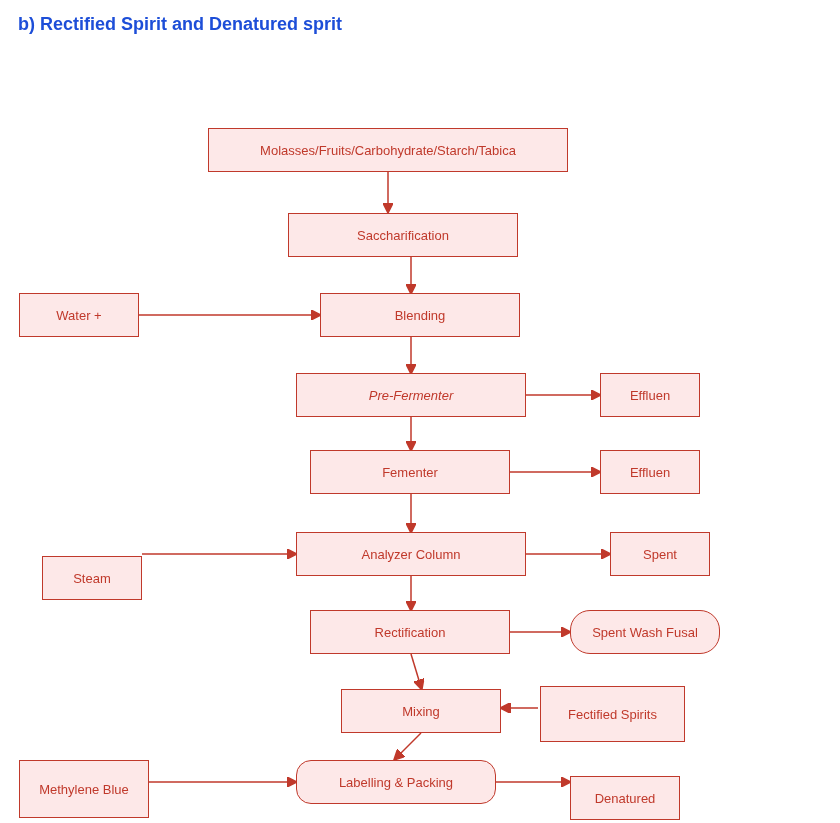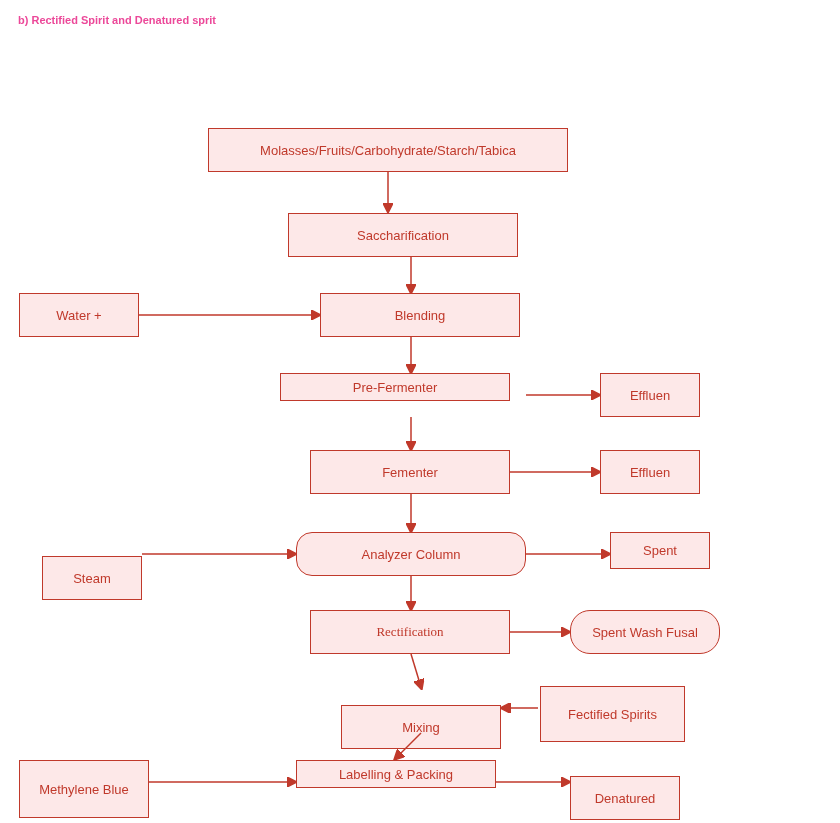--- a/index.html
+++ b/index.html
@@ -9,23 +9,23 @@
       background: #fff;
       font-family: Arial, sans-serif;
       position: relative;
       overflow: hidden;
     }
 
     .title {
       position: absolute;
       top: 14px;
       left: 18px;
-      font-size: 11px;
+      font-size: 18px;
       font-weight: bold;
-      color: #ec4899;
+      color: #1d4ed8;
     }
 
     .box {
       position: absolute;
       border: 1.5px solid #c0392b;
       background: #fde8e8;
       color: #c0392b;
       text-align: center;
       display: flex;
       align-items: center;
@@ -59,45 +59,45 @@
 <span class="title">b) Rectified Spirit and Denatured sprit</span>
 
 <div class="box" style="left:208px; top:128px; width:360px; height:44px;">Molasses/Fruits/Carbohydrate/Starch/Tabica</div>
 
 <div class="box" style="left:288px; top:213px; width:230px; height:44px;">Saccharification</div>
 
 <div class="box" style="left:19px; top:293px; width:120px; height:44px;">Water +</div>
 
 <div class="box" style="left:320px; top:293px; width:200px; height:44px;">Blending</div>
 
-<div class="box" style="left:280px; top:373px; width:230px; height:28px;">Pre-Fermenter</div>
+<div class="box" style="left:296px; top:373px; width:230px; height:44px;font-style:italic;">Pre-Fermenter</div>
 
 <div class="box" style="left:600px; top:373px; width:100px; height:44px;">Effluen</div>
 
 <div class="box" style="left:310px; top:450px; width:200px; height:44px;">Fementer</div>
 
 <div class="box" style="left:600px; top:450px; width:100px; height:44px;">Effluen</div>
 
 <div class="box" style="left:42px; top:532px; width:100px; height:44px;margin-top:24px;">Steam</div>
 
-<div class="box" style="left:296px; top:532px; width:230px; height:44px;border-radius:16px;">Analyzer Column</div>
+<div class="box" style="left:296px; top:532px; width:230px; height:44px;">Analyzer Column</div>
 
-<div class="box" style="left:610px; top:532px; width:100px; height:37px;">Spent</div>
+<div class="box" style="left:610px; top:532px; width:100px; height:44px;">Spent</div>
 
-<div class="box" style="left:310px; top:610px; width:200px; height:44px;font-family:Liberation Serif, serif;">Rectification</div>
+<div class="box" style="left:310px; top:610px; width:200px; height:44px;">Rectification</div>
 
 <div class="box" style="left:570px; top:610px; width:150px; height:44px;border-radius:20px;">Spent Wash Fusal</div>
 
 <div class="box" style="left:540px; top:686px; width:145px; height:56px;">Fectified Spirits</div>
 
-<div class="box" style="left:341px; top:689px; width:160px; height:44px;margin-top:16px;">Mixing</div>
+<div class="box" style="left:341px; top:689px; width:160px; height:44px;">Mixing</div>
 
 <div class="box" style="left:19px; top:760px; width:130px; height:58px;">Methylene Blue</div>
 
-<div class="box" style="left:296px; top:760px; width:200px; height:28px;">Labelling &amp; Packing</div>
+<div class="box" style="left:296px; top:760px; width:200px; height:44px;border-radius:15px;">Labelling &amp; Packing</div>
 
 <div class="box" style="left:570px; top:760px; width:110px; height:44px;margin-top:16px;">Denatured</div>
 
 <svg class="arrows">
   <defs>
     <marker id="arrow" markerWidth="7" markerHeight="7" refX="5" refY="3.5" orient="auto">
       <polygon points="0 0, 7 3.5, 0 7"></polygon>
     </marker>
   </defs>
 

